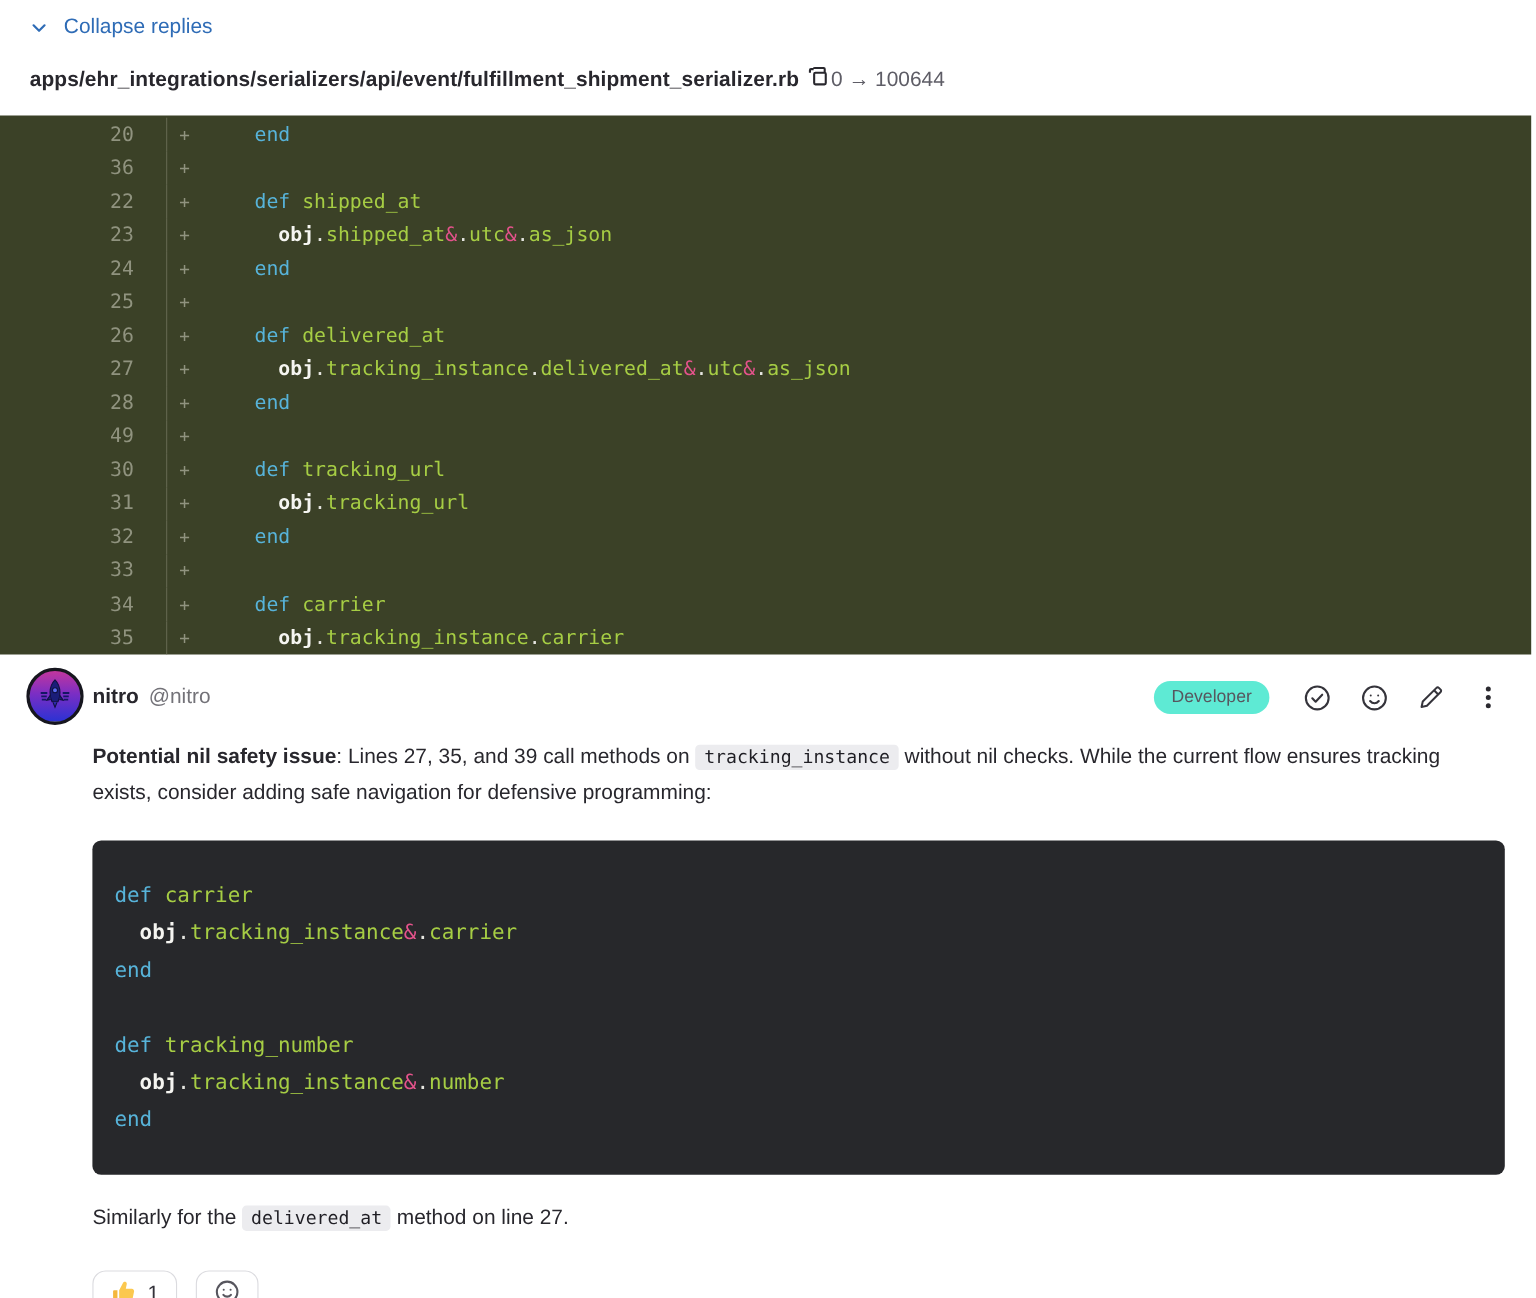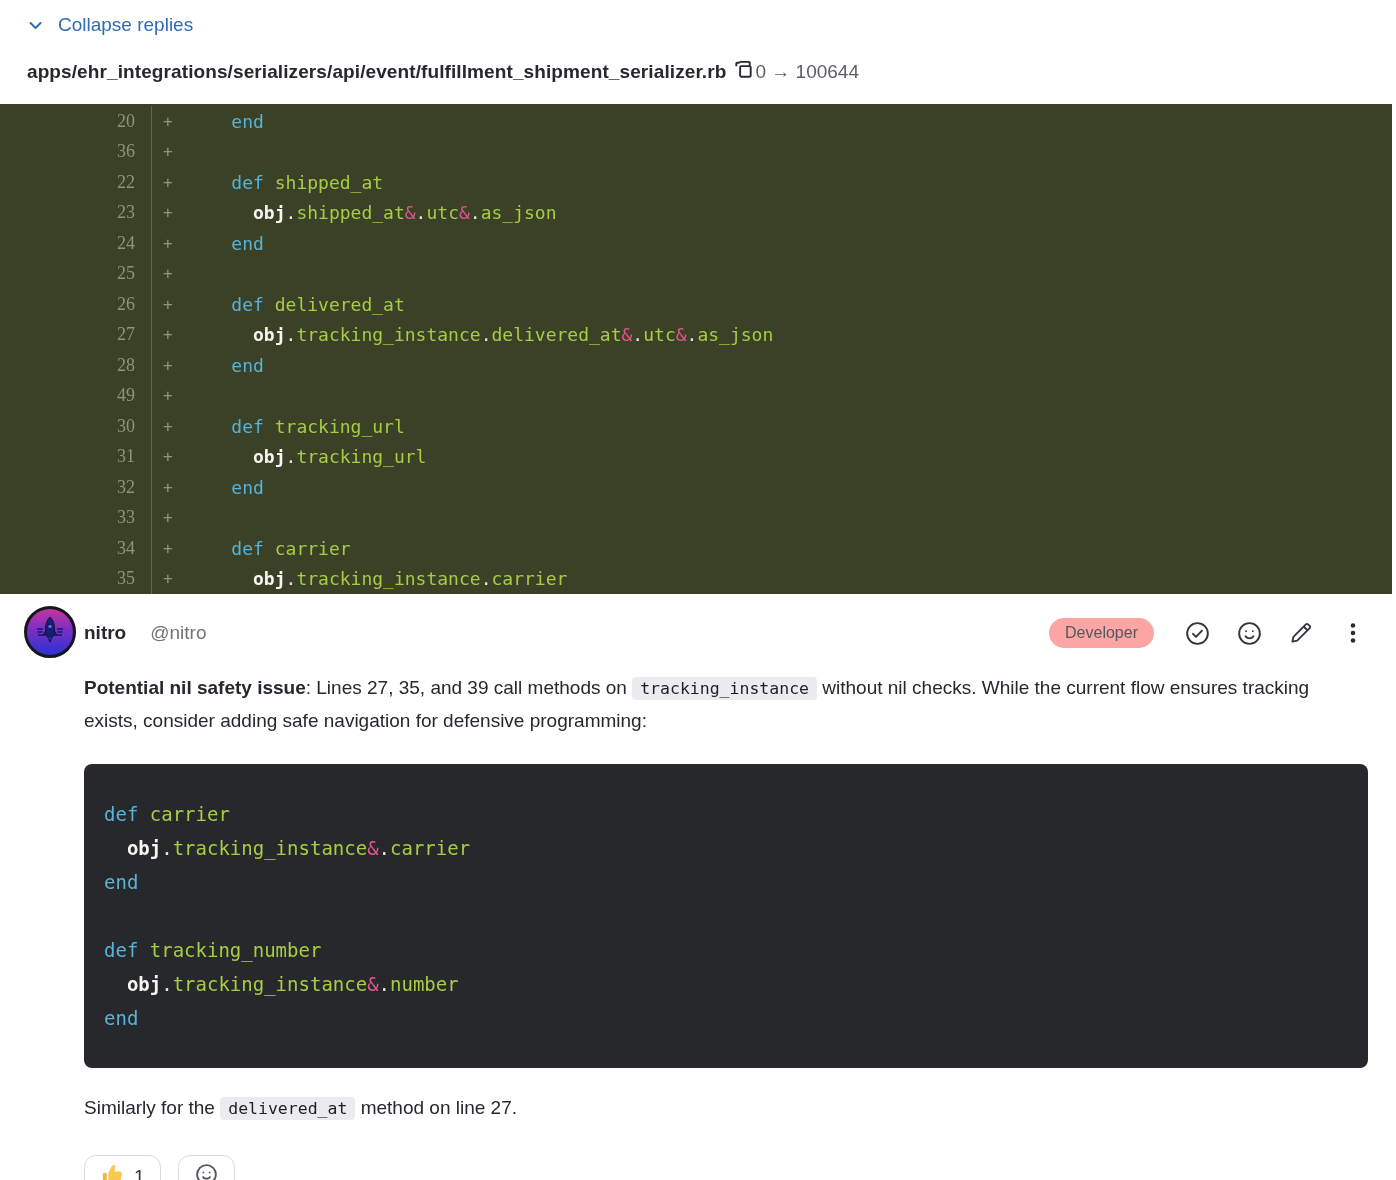--- a/index.html
+++ b/index.html
@@ -19,41 +19,41 @@
   .file-row { display:flex; align-items:center; gap:0; padding:20px 0 18px 27px; font-size:19px; }
   .file-path { font-weight:700; letter-spacing:.1px; }
   .copy-btn { display:inline-flex; align-items:center; cursor:pointer; margin-left:6px; }
   .mode { color:#5e5d66; }
 
   
   .diff { background:var(--diff-bg); width:1392px; height:490px; overflow:hidden; padding-top:2px; }
   .drow { display:flex; align-items:center; height:30.5px;
           font-family:"DejaVu Sans Mono", monospace; font-size:18px; }
   .d-old  { width:100px; flex:none; }
-  .d-num  { width:51px; flex:none; text-align:right; padding-right:16px; color:#90937f; cursor:pointer;font-family:Liberation Serif, serif; }
+  .d-num  { width:51px; flex:none; text-align:left; padding-right:16px; color:#90937f; cursor:pointer; }
   .d-sep  { width:1px; align-self:stretch; background:#63674f; flex:none; }
   .d-sign { width:36px; flex:none; padding-left:11px; color:#90937f; font-size:16px; }
   .d-code { white-space:pre; }
 
   .tk-k { color:var(--kw); }
   .tk-g { color:var(--grn); }
   .tk-a { color:var(--amp); }
   .tk-w { color:var(--wht); }
   .tk-b { color:#f5f5f1; font-weight:700; }
 
   
   .comment { position:relative; padding:12px 28px 0 84px; }
   .avatar { position:absolute; left:24px; top:12px; width:52px; height:52px; border-radius:50%;
             background:linear-gradient(180deg,#c2369e 0%, #7b2ec4 45%, #2b32d3 100%);
             border:3px solid #16161e; display:flex; align-items:center; justify-content:center; }
   .c-header { display:flex; align-items:center; height:54px; }
   .c-name { font-weight:700; font-size:19px; }
-  .c-handle { color:#737278; font-size:19px; margin-left:24px; }
+  .c-handle { color:#737278; font-size:19px; margin-left:9px; }
   .c-spacer { flex:1; }
-  .badge { background:#fca5a5; color:#57565e; font-size:16px; height:30px; line-height:30px;
+  .badge { background:#5eead4; color:#57565e; font-size:16px; height:30px; line-height:30px;
            border-radius:16px; padding:0 16px; }
   .hicons { display:flex; align-items:center; gap:22px; margin-left:28px; }
   .icon-btn { width:30px; height:30px; display:flex; align-items:center; justify-content:center; cursor:pointer; }
 
   .c-body { font-size:19px; line-height:32px; margin-top:12px; max-width:1275px; }
   .chip { background:#ececef; color:#1f1e24; border-radius:4px; padding:2px 8px;
           font-family:"DejaVu Sans Mono", monospace; font-size:16.5px; }
   .seg-b { font-weight:700; }
 
   .code-block { background:var(--block-bg); border-radius:8px; margin-top:27px; width:1284px;

